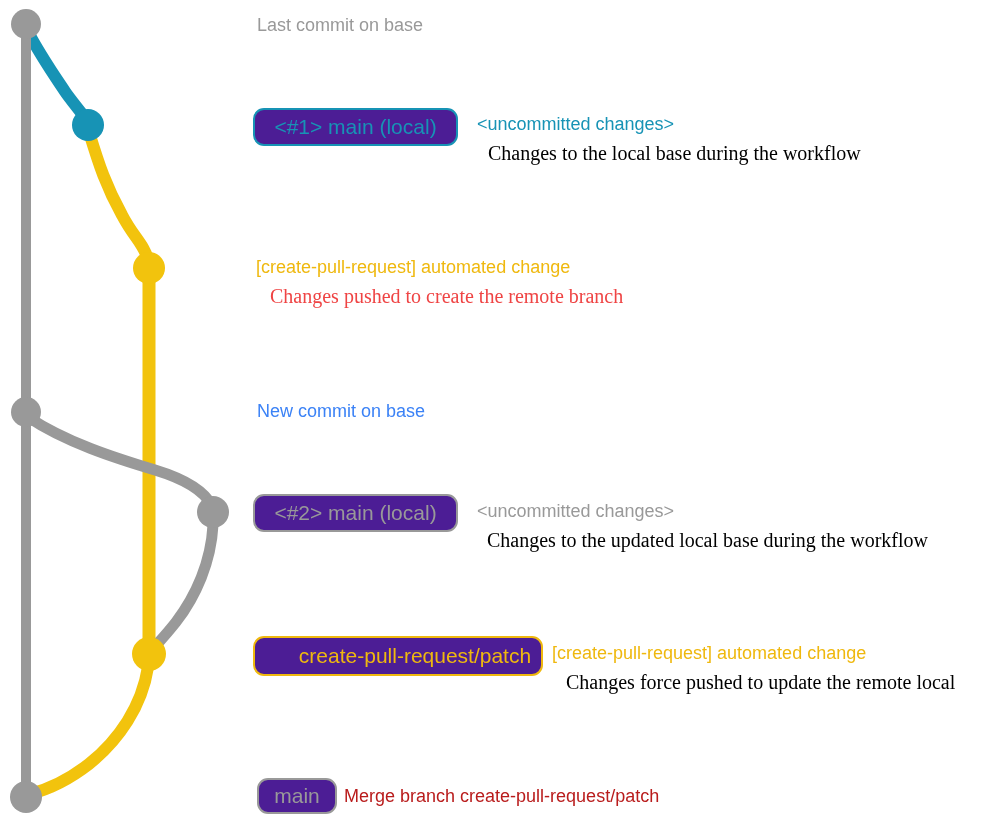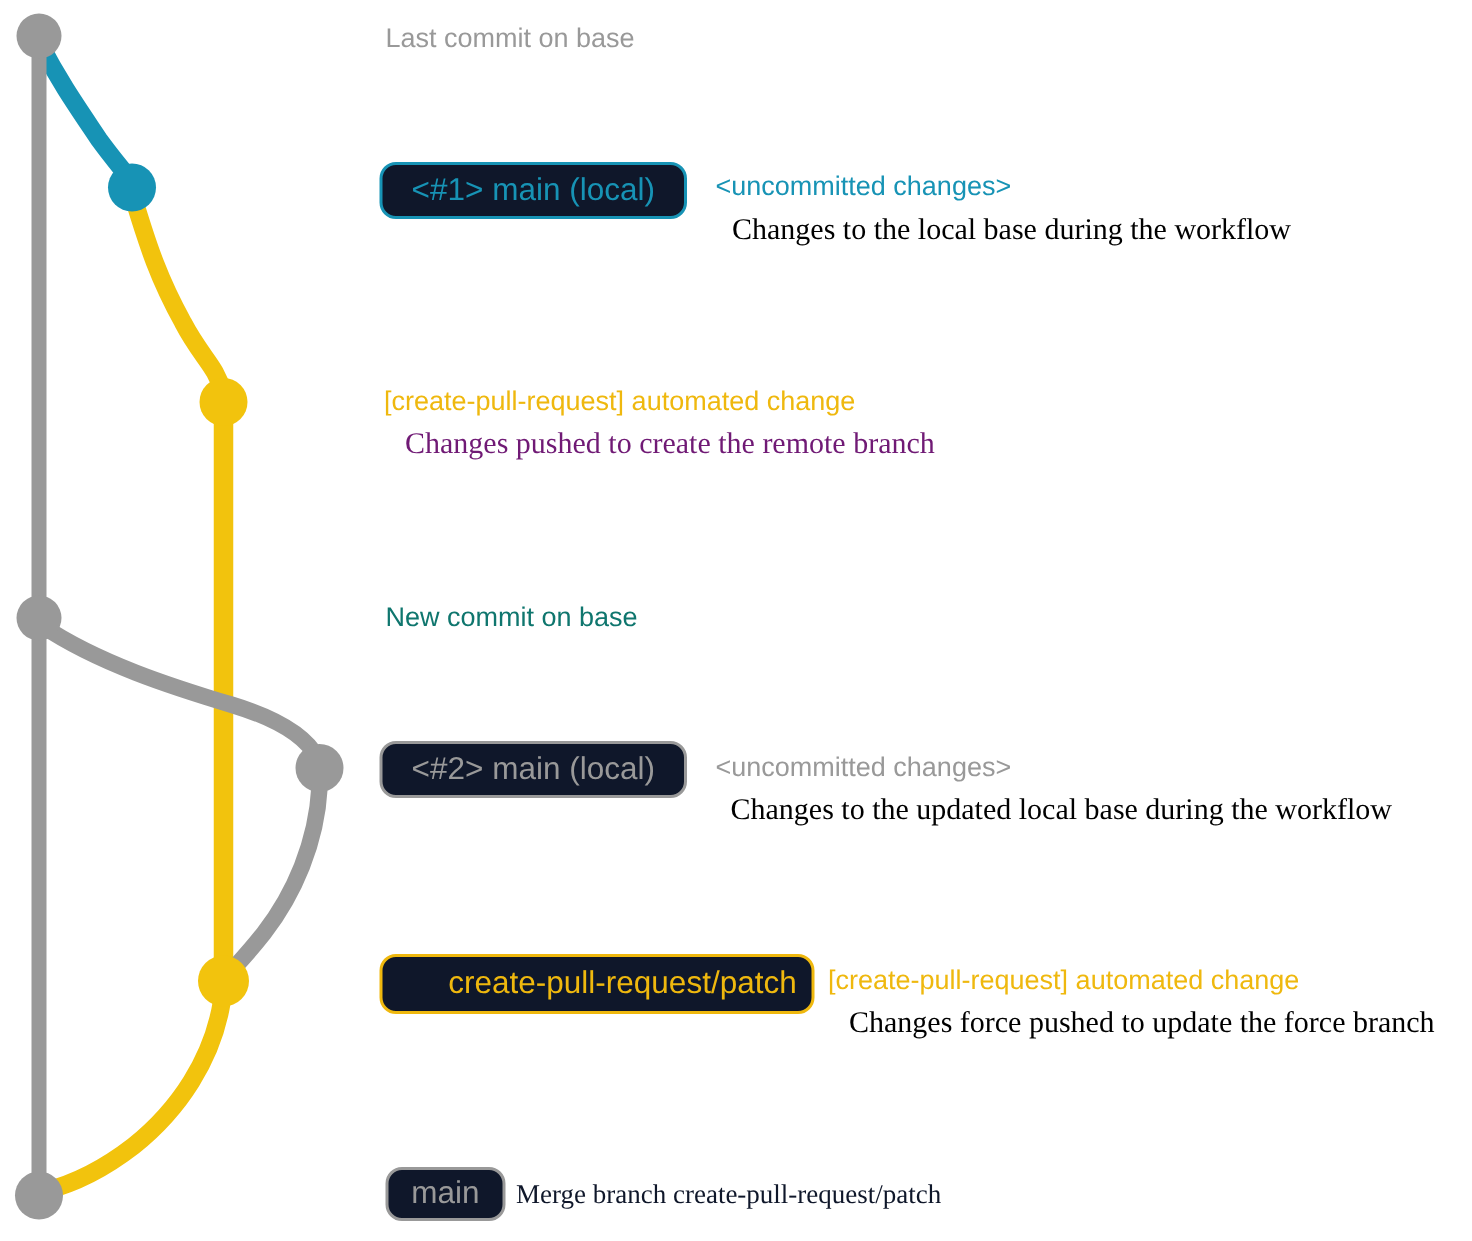--- a/index.html
+++ b/index.html
@@ -21,21 +21,21 @@
   .badge {
     position: absolute;
     box-sizing: border-box;
     border: 2px solid;
     border-radius: 11px;
     display: flex;
     align-items: center;
     justify-content: center;
     font-size: 21px;
     white-space: nowrap;
-    background: #0f172a;
+    background: #4c1d95;
   }
   .caption {
     position: absolute;
     font-family: "Liberation Serif", serif;
     font-size: 20px;
     line-height: 21px;
     white-space: nowrap;
   }
 </style>
 </head>
@@ -70,34 +70,34 @@
 
   <div class="label" style="left: 257px; top: 13px; color: rgb(153, 153, 153);">Last commit on base</div>
 
   <div class="badge" style="left: 253px; top: 108px; width: 205px; height: 38px; color: rgb(23, 147, 181); border-color: rgb(23, 147, 181);">
     <span>&lt;#1&gt; main (local)</span>
   </div>
   <div class="label" style="left: 477px; top: 112px; color: rgb(23, 147, 181);">&lt;uncommitted changes&gt;</div>
   <div class="caption" style="left: 488px; top: 143px; color: rgb(0, 0, 0);">Changes to the local base during the workflow</div>
 
   <div class="label" style="left: 256px; top: 255px; color: rgb(239, 184, 14);">[create-pull-request] automated change</div>
-  <div class="caption" style="left: 270px; top: 286px; color: #701a75;">Changes pushed to create the remote branch</div>
+  <div class="caption" style="left: 270px; top: 286px; color: #ef4444;">Changes pushed to create the remote branch</div>
 
-  <div class="label" style="left: 257px; top: 399px; color: #0f766e;">New commit on base</div>
+  <div class="label" style="left: 257px; top: 399px; color: #3b82f6;">New commit on base</div>
 
   <div class="badge" style="left: 253px; top: 494px; width: 205px; height: 38px; color: rgb(153, 153, 153); border-color: rgb(153, 153, 153); justify-content: center;">
     <span>&lt;#2&gt; main (local)</span>
   </div>
   <div class="label" style="left: 477px; top: 499px; color: rgb(153, 153, 153);">&lt;uncommitted changes&gt;</div>
   <div class="caption" style="left: 487px; top: 530px; color: rgb(0, 0, 0);">Changes to the updated local base during the workflow</div>
 
   <div class="badge" style="left: 253px; top: 636px; width: 290px; height: 40px; color: rgb(239, 184, 14); border-color: rgb(239, 184, 14); padding-left: 34px;">
     <span>create-pull-request/patch</span>
   </div>
   <div class="label" style="left: 552px; top: 641px; color: rgb(239, 184, 14);">[create-pull-request] automated change</div>
-  <div class="caption" style="left: 566px; top: 672px; color: rgb(0, 0, 0);">Changes force pushed to update the force branch</div>
+  <div class="caption" style="left: 566px; top: 672px; color: rgb(0, 0, 0);">Changes force pushed to update the remote local</div>
 
   <div class="badge" style="left: 257px; top: 778px; width: 80px; height: 36px; color: rgb(153, 153, 153); border-color: rgb(153, 153, 153);">
     <span>main</span>
   </div>
-  <div class="label" style="left: 344px; top: 784px; color: #0f172a; font-family: Liberation Serif, serif;">Merge branch create-pull-request/patch</div>
+  <div class="label" style="left: 344px; top: 784px; color: #b91c1c;">Merge branch create-pull-request/patch</div>
 
 </div>
 
 </body></html>

